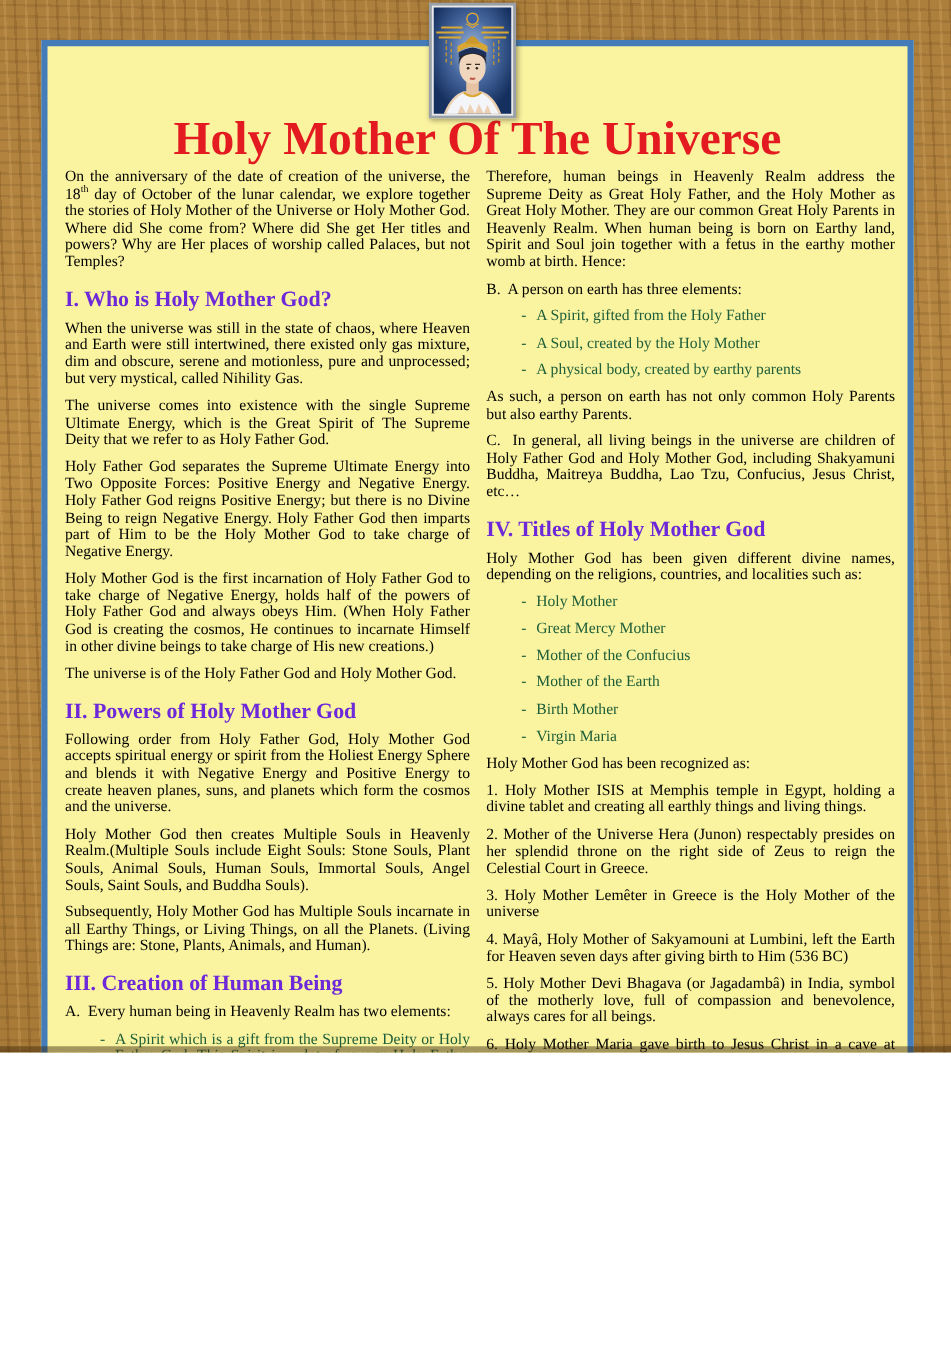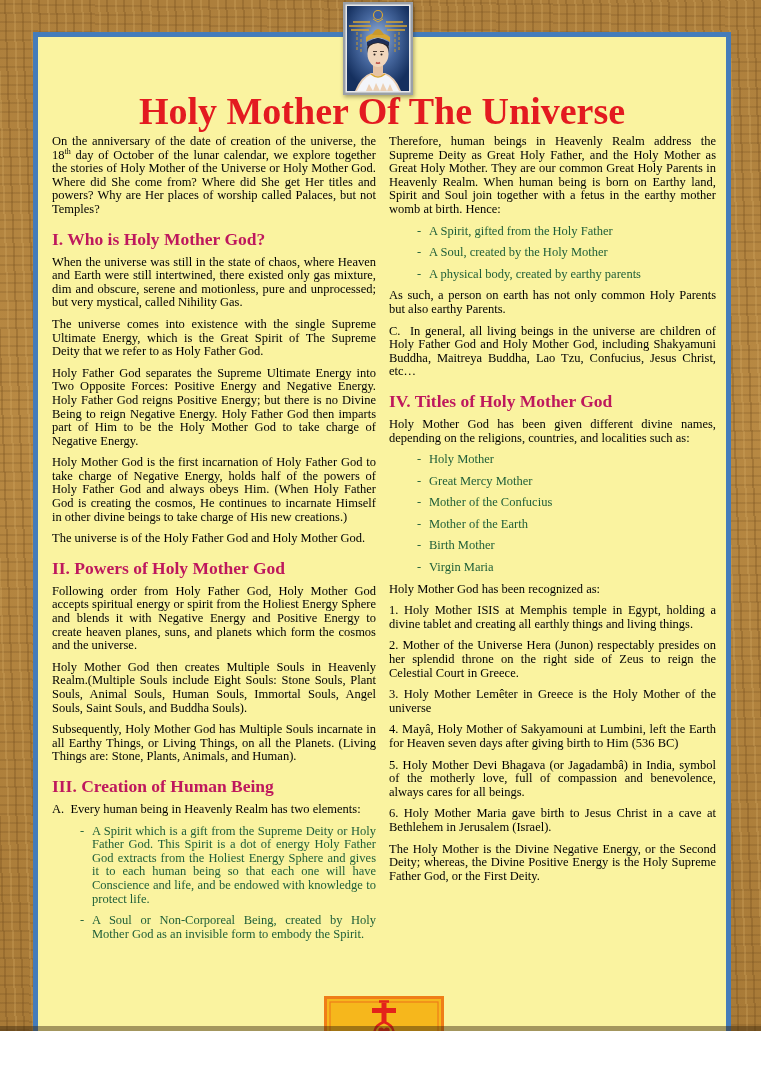--- a/index.html
+++ b/index.html
@@ -1,20 +1,20 @@
 <!DOCTYPE html>
 <html><head>
 <meta charset="utf-8">
 <style>
   * { margin:0; padding:0; box-sizing:border-box; }
   html,body { width:761px; height:1083px; }
   body { font-family:"Liberation Serif", serif; }
 
   .page {
-    position:relative; width:761px; height:1031px; overflow:hidden;
+    position:relative; width:761px; height:842px; overflow:hidden;
     background:
       repeating-linear-gradient(88deg, rgba(116,77,28,0) 0 6px, rgba(116,77,28,.30) 6px 8px, rgba(0,0,0,0) 8px 15px, rgba(214,172,100,.28) 15px 17px),
       repeating-linear-gradient(1deg, rgba(92,60,22,.16) 0 2px, rgba(0,0,0,0) 2px 9px),
       linear-gradient(180deg, #ad7f3c, #b88943 40%, #a87a37);
   }
   .page::after {
     content:""; position:absolute; left:0; right:0; bottom:0; height:5px;
     background:rgba(58,37,10,.45);
   }
 
@@ -32,21 +32,21 @@
   .col { width:324px; }
   .col.right { width:327px; }
 
   .para {
     font-size:12.5px; line-height:13.6px; color:#000000;
     text-align:justify; margin-bottom:8px;
   }
   .para sup { font-size:8px; line-height:0; }
 
   .sec-heading {
-    font-size:17.5px; line-height:20px; font-weight:bold; color:#be185d;
+    font-size:17.5px; line-height:20px; font-weight:bold; color:#6d28d9;
     margin:12px 0 7px 0;
   }
 
   .li {
     position:relative; margin:0 0 8px 40px;
     font-size:12.5px; line-height:13.6px; color:#1e5e38; text-align:justify;
   }
   .li .marker { position:absolute; left:-12px; }
 
   .portrait {
@@ -80,20 +80,21 @@
           <p class="para">Following order from Holy Father God, Holy Mother God accepts spiritual energy or spirit from the Holiest Energy Sphere and blends it with Negative Energy and Positive Energy to create heaven planes, suns, and planets which form the cosmos and the universe.</p>
           <p class="para">Holy Mother God then creates Multiple Souls in Heavenly Realm.(Multiple Souls include Eight Souls: Stone Souls, Plant Souls, Animal Souls, Human Souls, Immortal Souls, Angel Souls, Saint Souls, and Buddha Souls).</p>
           <p class="para">Subsequently, Holy Mother God has Multiple Souls incarnate in all Earthy Things, or Living Things, on all the Planets. (Living Things are: Stone, Plants, Animals, and Human).</p>
           <h2 class="sec-heading">III. Creation of Human Being</h2>
           <p class="para">A.&nbsp; Every human being in Heavenly Realm has two elements:</p>
           <div class="li"><span class="marker">-</span><span>A Spirit which is a gift from the Supreme Deity or Holy Father God. This Spirit is a dot of energy Holy Father God extracts from the Holiest Energy Sphere and gives it to each human being so that each one will have Conscience and life, and be endowed with knowledge to protect life.</span></div>
           <div class="li"><span class="marker">-</span><span>A Soul or Non-Corporeal Being, created by Holy Mother God as an invisible form to embody the Spirit.</span></div>
         </div>
       <div class="col right">
           <p class="para">Therefore, human beings in Heavenly Realm address the Supreme Deity as Great Holy Father, and the Holy Mother as Great Holy Mother. They are our common Great Holy Parents in Heavenly Realm. When human being is born on Earthy land, Spirit and Soul join together with a fetus in the earthy mother womb at birth. Hence:</p>
+          <p class="para">B.&nbsp; A person on earth has three elements:</p>
           <div class="li"><span class="marker">-</span><span>A Spirit, gifted from the Holy Father</span></div>
           <div class="li"><span class="marker">-</span><span>A Soul, created by the Holy Mother</span></div>
           <div class="li"><span class="marker">-</span><span>A physical body, created by earthy parents</span></div>
           <p class="para">As such, a person on earth has not only common Holy Parents but also earthy Parents.</p>
           <p class="para">C.&nbsp; In general, all living beings in the universe are children of Holy Father God and Holy Mother God, including Shakyamuni Buddha, Maitreya Buddha, Lao Tzu, Confucius, Jesus Christ, etc…</p>
           <h2 class="sec-heading">IV. Titles of Holy Mother God</h2>
           <p class="para">Holy Mother God has been given different divine names, depending on the religions, countries, and localities such as:</p>
           <div class="li"><span class="marker">-</span><span>Holy Mother</span></div>
           <div class="li"><span class="marker">-</span><span>Great Mercy Mother</span></div>
           <div class="li"><span class="marker">-</span><span>Mother of the Confucius</span></div>

